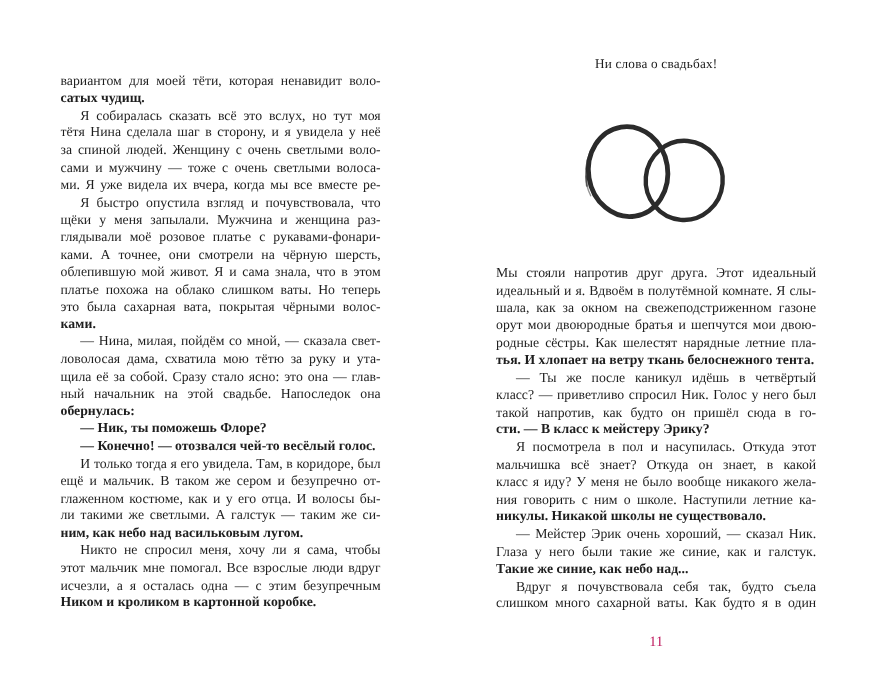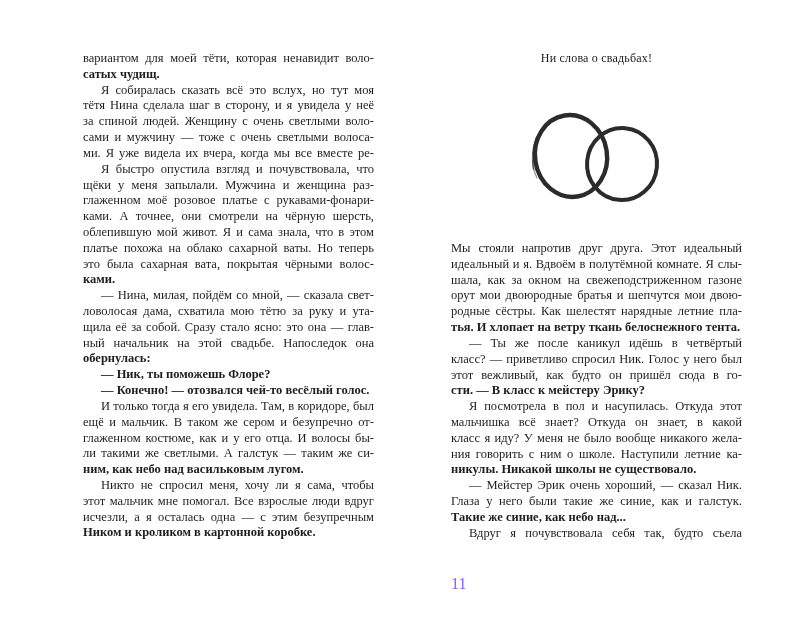--- a/index.html
+++ b/index.html
@@ -3,21 +3,21 @@
 <meta charset="utf-8">
 <style>
   html,body{margin:0;padding:0}
   body{
     width:800px;height:631px;position:relative;overflow:hidden;
     background:#ffffff;
     font-family:"Liberation Serif", "DejaVu Serif", serif;
     color:#1e1e1e;
   }
   .col{position:absolute;}
-  .col-left{left:55px;top:51px;width:291px;margin-left:28px;}
+  .col-left{left:55px;top:66px;width:291px;}
   .col-right{left:451px;top:0;width:291px;height:631px;}
   .line{
     font-size:12.5px;
     line-height:15.82px;
     height:15.82px;
     overflow:hidden;
     text-align:justify;
     text-align-last:justify;
     white-space:normal;
   }
@@ -27,41 +27,41 @@
     position:absolute;top:49px;left:0;width:100%;
     text-align:center;font-size:12px;line-height:19px;
     color:#1b1b1b;font-weight:normal;margin:0;letter-spacing:.2px;
   }
   .illustration{
     position:absolute;top:108px;left:74px;width:145px;height:100px;
   }
   .right-text{position:absolute;top:241px;left:0;width:291px;}
   .page-number{
     position:absolute;top:575px;left:0;width:100%;
-    text-align:left;font-size:16px;color:#8b5cf6;
+    text-align:center;font-size:13px;color:#be185d;
   }
 </style>
 </head>
 <body>
 
 <div class="col col-left">
   <div>
       <div class="line">вариантом для моей тёти, которая ненавидит воло-</div>
       <div class="line pend">сатых чудищ.</div>
       <div class="line indent">Я собиралась сказать всё это вслух, но тут моя</div>
       <div class="line">тётя Нина сделала шаг в сторону, и я увидела у неё</div>
       <div class="line">за спиной людей. Женщину с очень светлыми воло-</div>
       <div class="line">сами и мужчину — тоже с очень светлыми волоса-</div>
       <div class="line">ми. Я уже видела их вчера, когда мы все вместе ре-</div>
       <div class="line indent">Я быстро опустила взгляд и почувствовала, что</div>
       <div class="line">щёки у меня запылали. Мужчина и женщина раз-</div>
-      <div class="line">глаженном моё розовое платье с рукавами-фонари-</div>
+      <div class="line">глядывали моё розовое платье с рукавами-фонари-</div>
       <div class="line">ками. А точнее, они смотрели на чёрную шерсть,</div>
       <div class="line">облепившую мой живот. Я и сама знала, что в этом</div>
-      <div class="line">платье похожа на облако сахарной ваты. Но теперь</div>
+      <div class="line">платье похожа на облако слишком ваты. Но теперь</div>
       <div class="line">это была сахарная вата, покрытая чёрными волос-</div>
       <div class="line pend">ками.</div>
       <div class="line indent">— Нина, милая, пойдём со мной, — сказала свет-</div>
       <div class="line">ловолосая дама, схватила мою тётю за руку и ута-</div>
       <div class="line">щила её за собой. Сразу стало ясно: это она — глав-</div>
       <div class="line">ный начальник на этой свадьбе. Напоследок она</div>
       <div class="line pend">обернулась:</div>
       <div class="line indent pend">— Ник, ты поможешь Флоре?</div>
       <div class="line indent pend">— Конечно! — отозвался чей-то весёлый голос.</div>
       <div class="line indent">И только тогда я его увидела. Там, в коридоре, был</div>
@@ -95,27 +95,28 @@
 
   <div class="right-text">
       <div class="line">Мы стояли напротив друг друга. Этот идеальный</div>
       <div class="line">идеальный и я. Вдвоём в полутёмной комнате. Я слы-</div>
       <div class="line">шала, как за окном на свежеподстриженном газоне</div>
       <div class="line">орут мои двоюродные братья и шепчутся мои двою-</div>
       <div class="line">родные сёстры. Как шелестят нарядные летние пла-</div>
       <div class="line pend">тья. И хлопает на ветру ткань белоснежного тента.</div>
       <div class="line indent">— Ты же после каникул идёшь в четвёртый</div>
       <div class="line">класс? — приветливо спросил Ник. Голос у него был</div>
-      <div class="line">этот вежливый, как будто он пришёл сюда в го-</div>
+      <div class="line">такой напротив, как будто он пришёл сюда в го-</div>
       <div class="line pend">сти. — В класс к мейстеру Эрику?</div>
       <div class="line indent">Я посмотрела в пол и насупилась. Откуда этот</div>
       <div class="line">мальчишка всё знает? Откуда он знает, в какой</div>
       <div class="line">класс я иду? У меня не было вообще никакого жела-</div>
       <div class="line">ния говорить с ним о школе. Наступили летние ка-</div>
       <div class="line pend">никулы. Никакой школы не существовало.</div>
       <div class="line indent">— Мейстер Эрик очень хороший, — сказал Ник.</div>
       <div class="line">Глаза у него были такие же синие, как и галстук.</div>
       <div class="line pend">Такие же синие, как небо над...</div>
       <div class="line indent">Вдруг я почувствовала себя так, будто съела</div>
+      <div class="line">слишком много сахарной ваты. Как будто я в один</div>
     </div>
 
   <div class="page-number">11</div>
 </div>
 
 </body></html>

